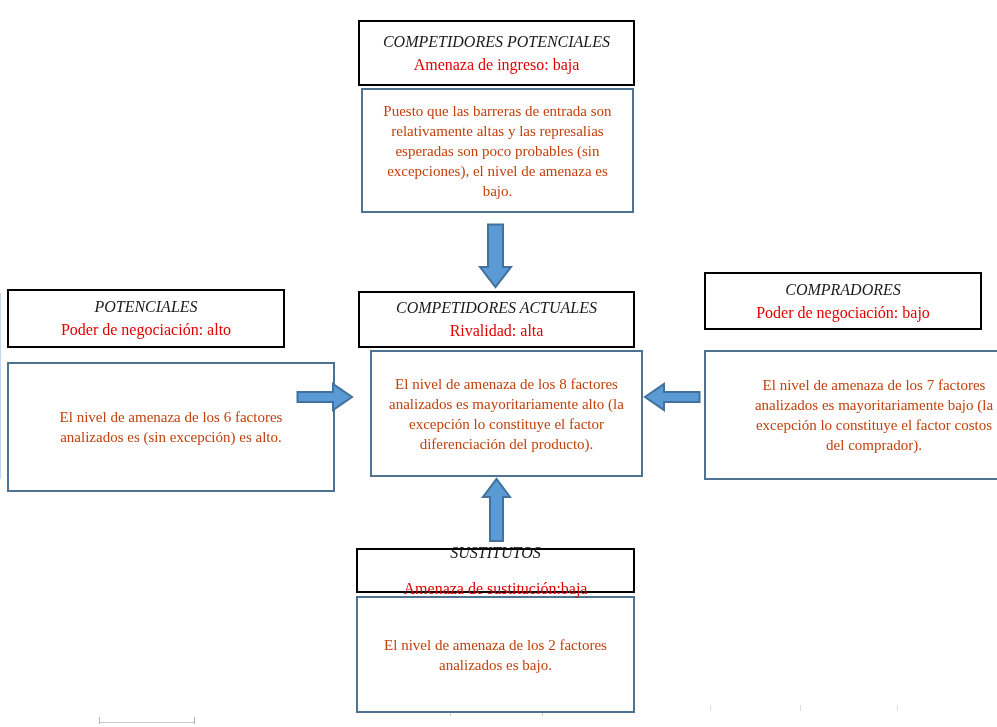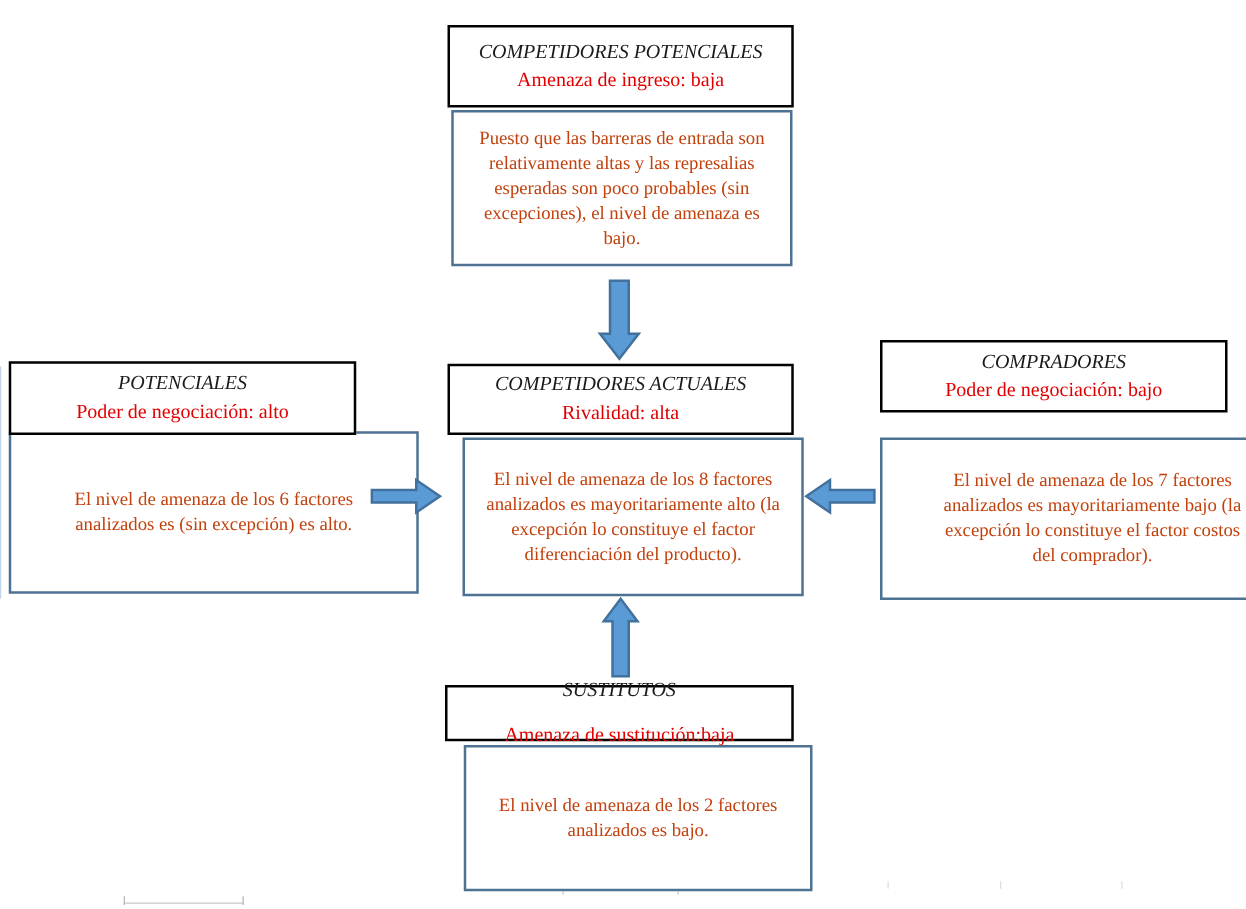--- a/index.html
+++ b/index.html
@@ -82,21 +82,21 @@
 relativamente altas y las represalias
 esperadas son poco probables (sin
 excepciones), el nivel de amenaza es
 bajo.</div>
   </div>
 
   <div class="hdr-box" style="left:7px; top:289px; width:278px; height:59px;">
     <div class="hdr-title">POTENCIALES</div>
     <div class="hdr-sub">Poder de negociación: alto</div>
   </div>
-  <div class="body-box" style="left:7px; top:345px; width:328px; height:130px;">
+  <div class="body-box" style="left:7px; top:362px; width:328px; height:130px;">
     <div class="body-text">El nivel de amenaza de los 6 factores
 analizados es (sin excepción) es alto.</div>
   </div>
 
   <div class="hdr-box" style="left:358px; top:291px; width:277px; height:57px;">
     <div class="hdr-title">COMPETIDORES ACTUALES</div>
     <div class="hdr-sub">Rivalidad: alta</div>
   </div>
   <div class="body-box" style="left:358px; top:350px; width:273px; height:127px;margin-left:12px;">
     <div class="body-text">El nivel de amenaza de los 8 factores
@@ -113,21 +113,21 @@
     <div class="body-text">El nivel de amenaza de los 7 factores
 analizados es mayoritariamente bajo (la
 excepción lo constituye el factor costos
 del comprador).</div>
   </div>
 
   <div class="hdr-box" style="left:356px; top:548px; width:279px; height:45px; gap:18px;">
     <div class="hdr-title">SUSTITUTOS</div>
     <div class="hdr-sub">Amenaza de sustitución:baja</div>
   </div>
-  <div class="body-box" style="left:356px; top:596px; width:279px; height:117px;margin-left:15px;">
+  <div class="body-box" style="left:356px; top:596px; width:279px; height:117px;">
     <div class="body-text">El nivel de amenaza de los 2 factores
 analizados es bajo.</div>
   </div>
 
   <svg class="arrow" style="left:477px; top:223px;" width="36" height="66" viewBox="0 0 36 66">
     <path d="M 11 1.5 L 26 1.5 L 26 44 L 34 44 L 18.5 64 L 3 44 L 11 44 Z" fill="#5b9bd5" stroke="#41719c" stroke-width="2" stroke-linejoin="miter"></path>
   </svg>
 
   <svg class="arrow" style="left:480px; top:477px;" width="32" height="66" viewBox="0 0 32 66">
     <path d="M 10 64 L 23 64 L 23 20 L 30 20 L 16.5 2 L 3 20 L 10 20 Z" fill="#5b9bd5" stroke="#41719c" stroke-width="2" stroke-linejoin="miter"></path>

